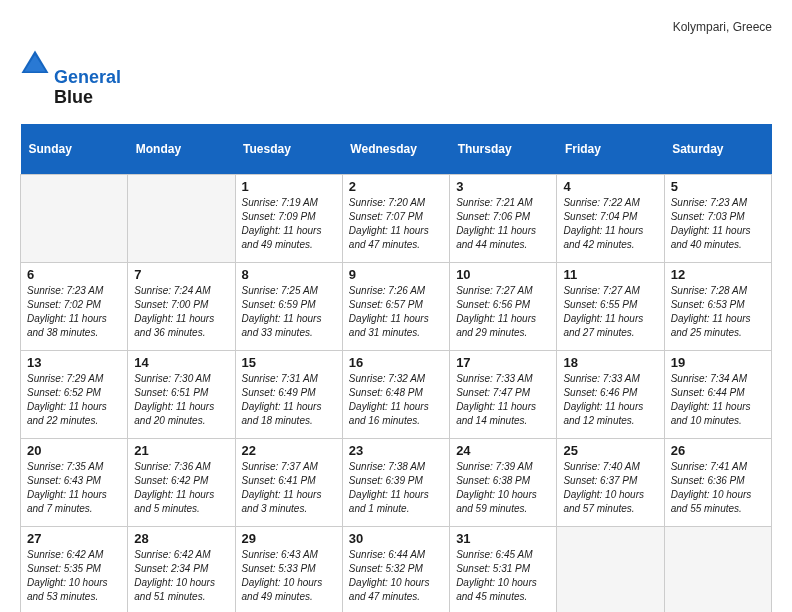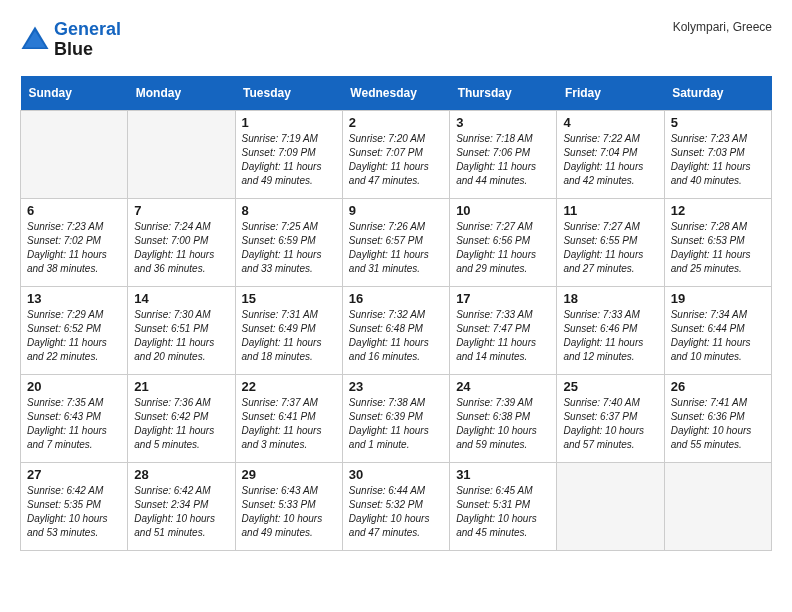--- a/index.html
+++ b/index.html
@@ -19,20 +19,21 @@
     .logo {
       display: flex;
       align-items: center;
       gap: 4px;
     }
     .logo-text {
       font-size: 18px;
       font-weight: bold;
       color: #1a1a1a;
       line-height: 1.1;
+      margin-top: 48px;
     }
     .logo-text .blue { color: #1565c0; }
     .logo-icon {
       width: 30px;
       height: 30px;
     }
     .title-block {
       text-align: right;
     }
     .month-title {
@@ -46,21 +47,21 @@
     }
     table {
       width: 100%;
       border-collapse: collapse;
       font-size: 11px;
     }
     thead tr th {
       background: #1565c0;
       color: #fff;
       text-align: left;
-      padding: 10px 8px;
+      padding: 18px 8px;
       font-size: 12px;
       font-weight: bold;
     }
     tbody tr td {
       border: 1px solid #ccc;
       vertical-align: top;
       padding: 4px 6px;
       height: 88px;
       width: 107px;
     }
@@ -123,21 +124,21 @@
 Daylight: 11 hours and 49 minutes.</div>
         </td>
         <td>
           <span class="day-num">2</span>
           <div class="cell-info">Sunrise: 7:20 AM
 Sunset: 7:07 PM
 Daylight: 11 hours and 47 minutes.</div>
         </td>
         <td>
           <span class="day-num">3</span>
-          <div class="cell-info">Sunrise: 7:18 AM
+          <div class="cell-info">Sunrise: 7:21 AM
 Sunset: 7:06 PM
 Daylight: 11 hours and 44 minutes.</div>
         </td>
         <td>
           <span class="day-num">4</span>
           <div class="cell-info">Sunrise: 7:22 AM
 Sunset: 7:04 PM
 Daylight: 11 hours and 42 minutes.</div>
         </td>
         <td>

